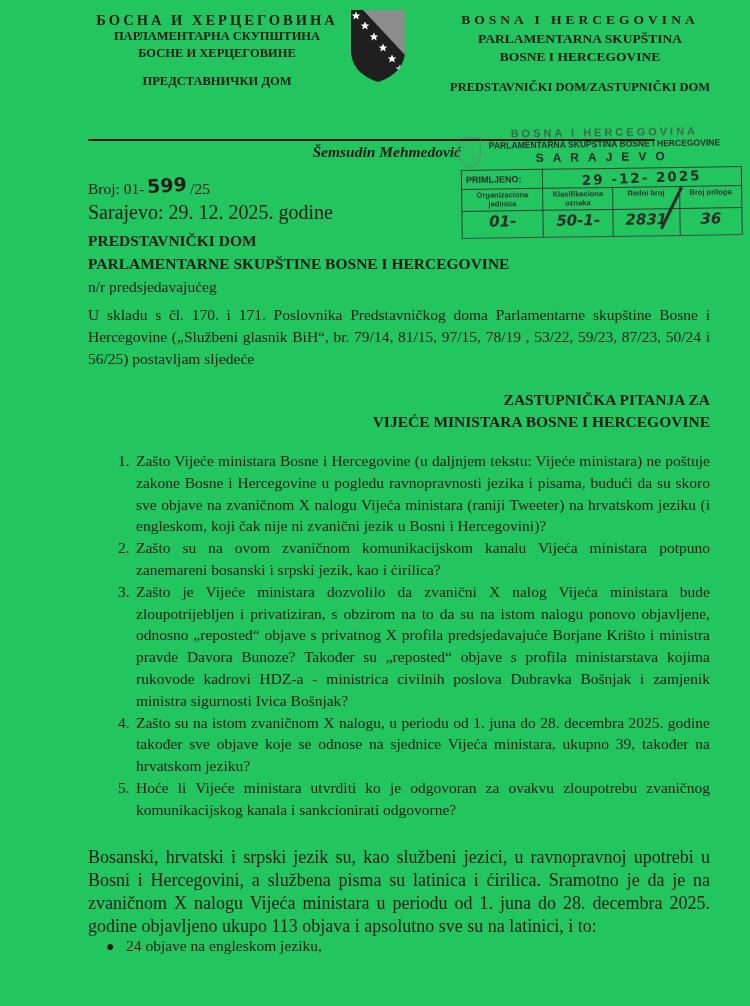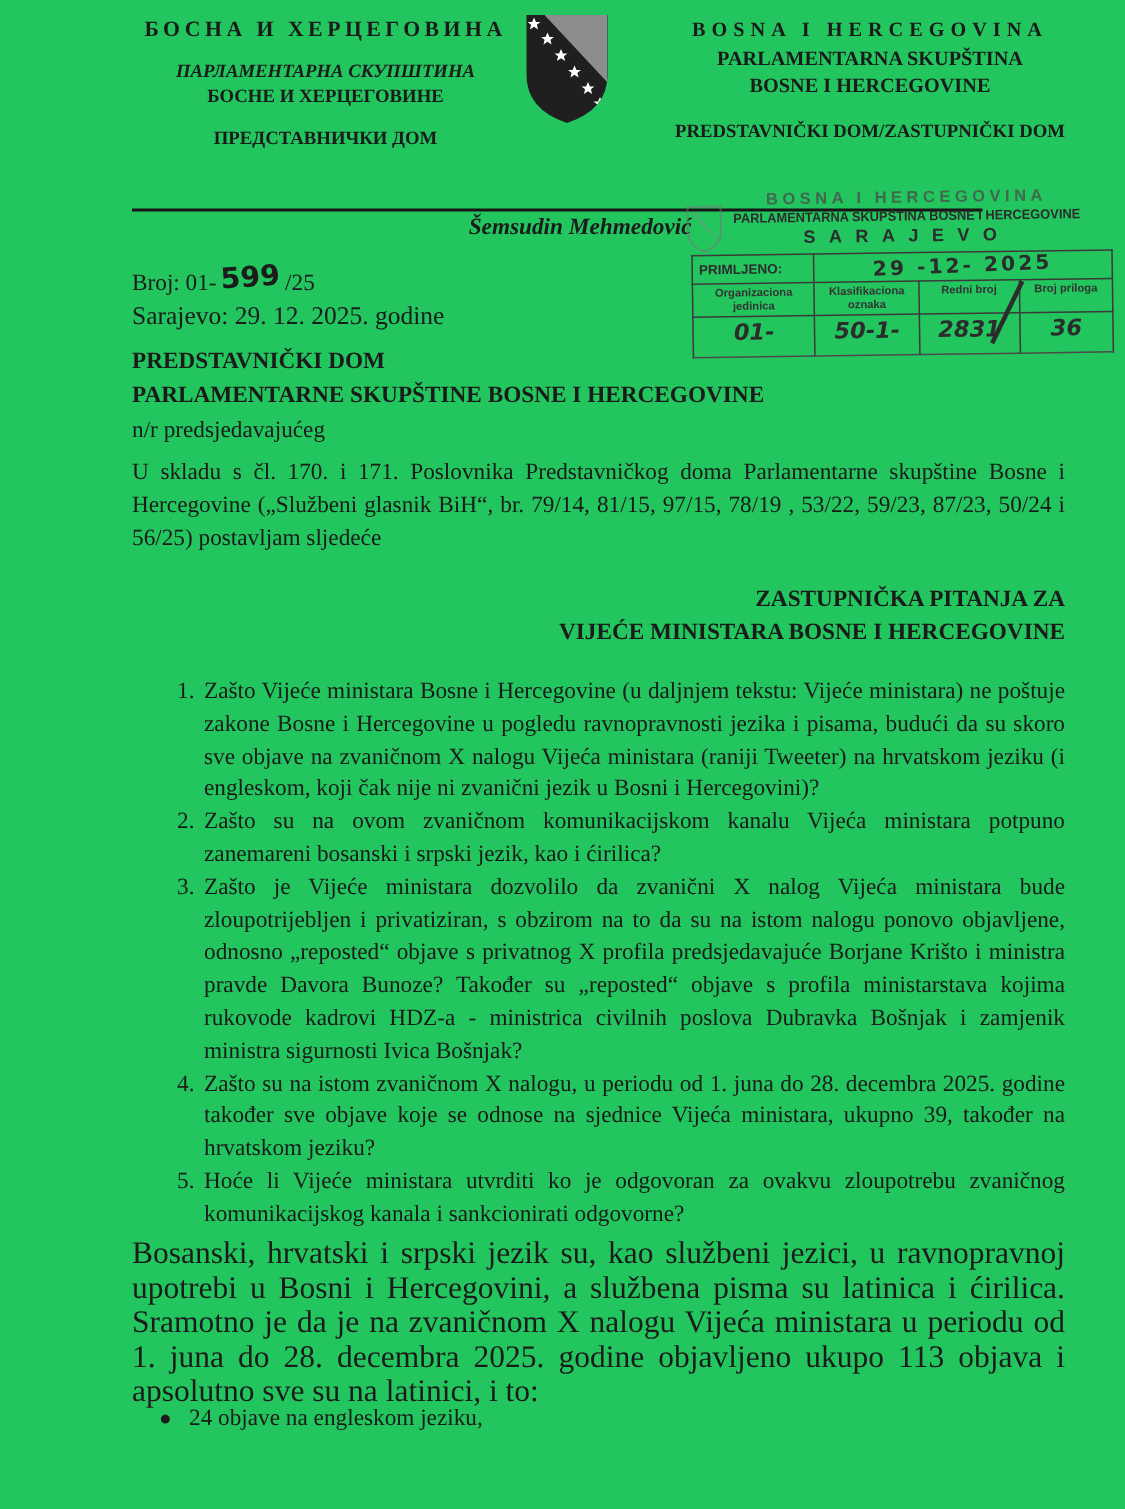--- a/index.html
+++ b/index.html
@@ -4,37 +4,37 @@
 <style>
   html,body{margin:0;padding:0;background:#e8e8e8;}
   .page{
     position:relative; width:750px; height:1006px; margin:0 auto;
     background:#22c55e; overflow:hidden;
     font-family:"Liberation Serif", serif; color:#1b1b1b;
   }
   
   .hdr-left{position:absolute; left:86px; top:12px; width:262px; text-align:center; font-weight:bold;}
   .hdr-left .l1{font-size:14.5px; letter-spacing:3px; white-space:nowrap;}
-  .hdr-left .l2{font-size:12.5px; margin-top:11px;font-style:italic;}
+  .hdr-left .l2{font-size:12.5px; margin-top:0;}
   .hdr-left .l3{font-size:12.5px; margin-top:2px;}
   .hdr-left .l4{font-size:12.5px; margin-top:13px;}
   .coa{position:absolute; left:347px; top:7px; width:62px; height:78px;}
   .hdr-right{position:absolute; left:418px; top:12px; width:324px; text-align:center; font-weight:bold;}
   .hdr-right .l1{font-size:13.5px; letter-spacing:4px; white-space:nowrap;}
   .hdr-right .l2{font-size:13.5px; margin-top:3px;}
   .hdr-right .l3{font-size:13.5px; margin-top:2px;}
   .hdr-right .l4{font-size:12.5px; margin-top:15px; white-space:nowrap;}
   .rule{position:absolute; left:88px; top:139px; width:567px; height:2px; background:#161616;}
   
   .signatory{position:absolute; left:293px; top:143px; width:168px; text-align:right;
              font-weight:bold; font-style:italic; font-size:15.5px; white-space:nowrap;}
   .ref-line{position:absolute; left:88px; top:176px; font-size:15.5px;}
   .hand-number{display:inline-block; font-family:"DejaVu Sans", sans-serif; font-weight:600;
                font-size:19px; transform:rotate(-4deg); position:relative; top:-2px; margin:0 3px;}
-  .place-date{position:absolute; left:88px; top:201px; font-size:17px;}
+  .place-date{position:absolute; left:88px; top:201px; font-size:20px;}
   
   .stamp{position:absolute; left:461px; top:126px; width:288px; transform:rotate(-0.8deg);
          font-family:"Liberation Sans", sans-serif; color:#2c2c2c;}
   .stamp .s1{font-weight:bold; font-size:11px; letter-spacing:3px; text-align:center;
              color:#4a4a4a; opacity:.75; white-space:nowrap;}
   .stamp .s2{font-weight:bold; font-size:9px; text-align:center; transform:scaleX(.95);
              white-space:nowrap; margin-top:1px;}
   .stamp .s3{font-weight:bold; font-size:12px; letter-spacing:9px; text-align:center; margin-top:1px;}
   .stamp-emblem{position:absolute; left:-4px; top:8px; opacity:.5;}
   .stamp table{border-collapse:collapse; margin-top:4px; width:281px; position:relative;}
@@ -53,21 +53,21 @@
   
   .intro{position:absolute; left:88px; top:304px; width:622px; font-size:15.5px;
          line-height:22px; text-align:justify;}
   .doc-title{position:absolute; left:88px; top:389px; width:622px; text-align:right;
              font-weight:bold; font-size:15.5px; line-height:21.5px;}
   .questions{position:absolute; left:118px; top:450px; width:592px; font-size:15.5px; line-height:21.8px;}
   .q{text-align:justify; padding-left:18px; text-indent:-18px;}
   .q .qnum{display:inline-block; width:18px; text-indent:0;}
   .section-heading{position:absolute; left:88px; top:812px; width:622px; text-align:center;
                    font-style:italic; font-size:15.5px;}
-  .body-par{position:absolute; left:88px; top:824px; width:622px; font-size:21px;
+  .body-par{position:absolute; left:88px; top:846px; width:622px; font-size:18px;
             line-height:23px; text-align:justify;}
   .bullets{position:absolute; left:106px; top:933px; width:604px; font-size:15.5px; line-height:25px;}
   .bullet-row{padding-left:20px; text-indent:-20px;}
   .bullet-row .dot{display:inline-block; width:20px; text-indent:0; font-size:14px;}
 </style>
 </head>
 <body>
 
 <div class="page">
 

